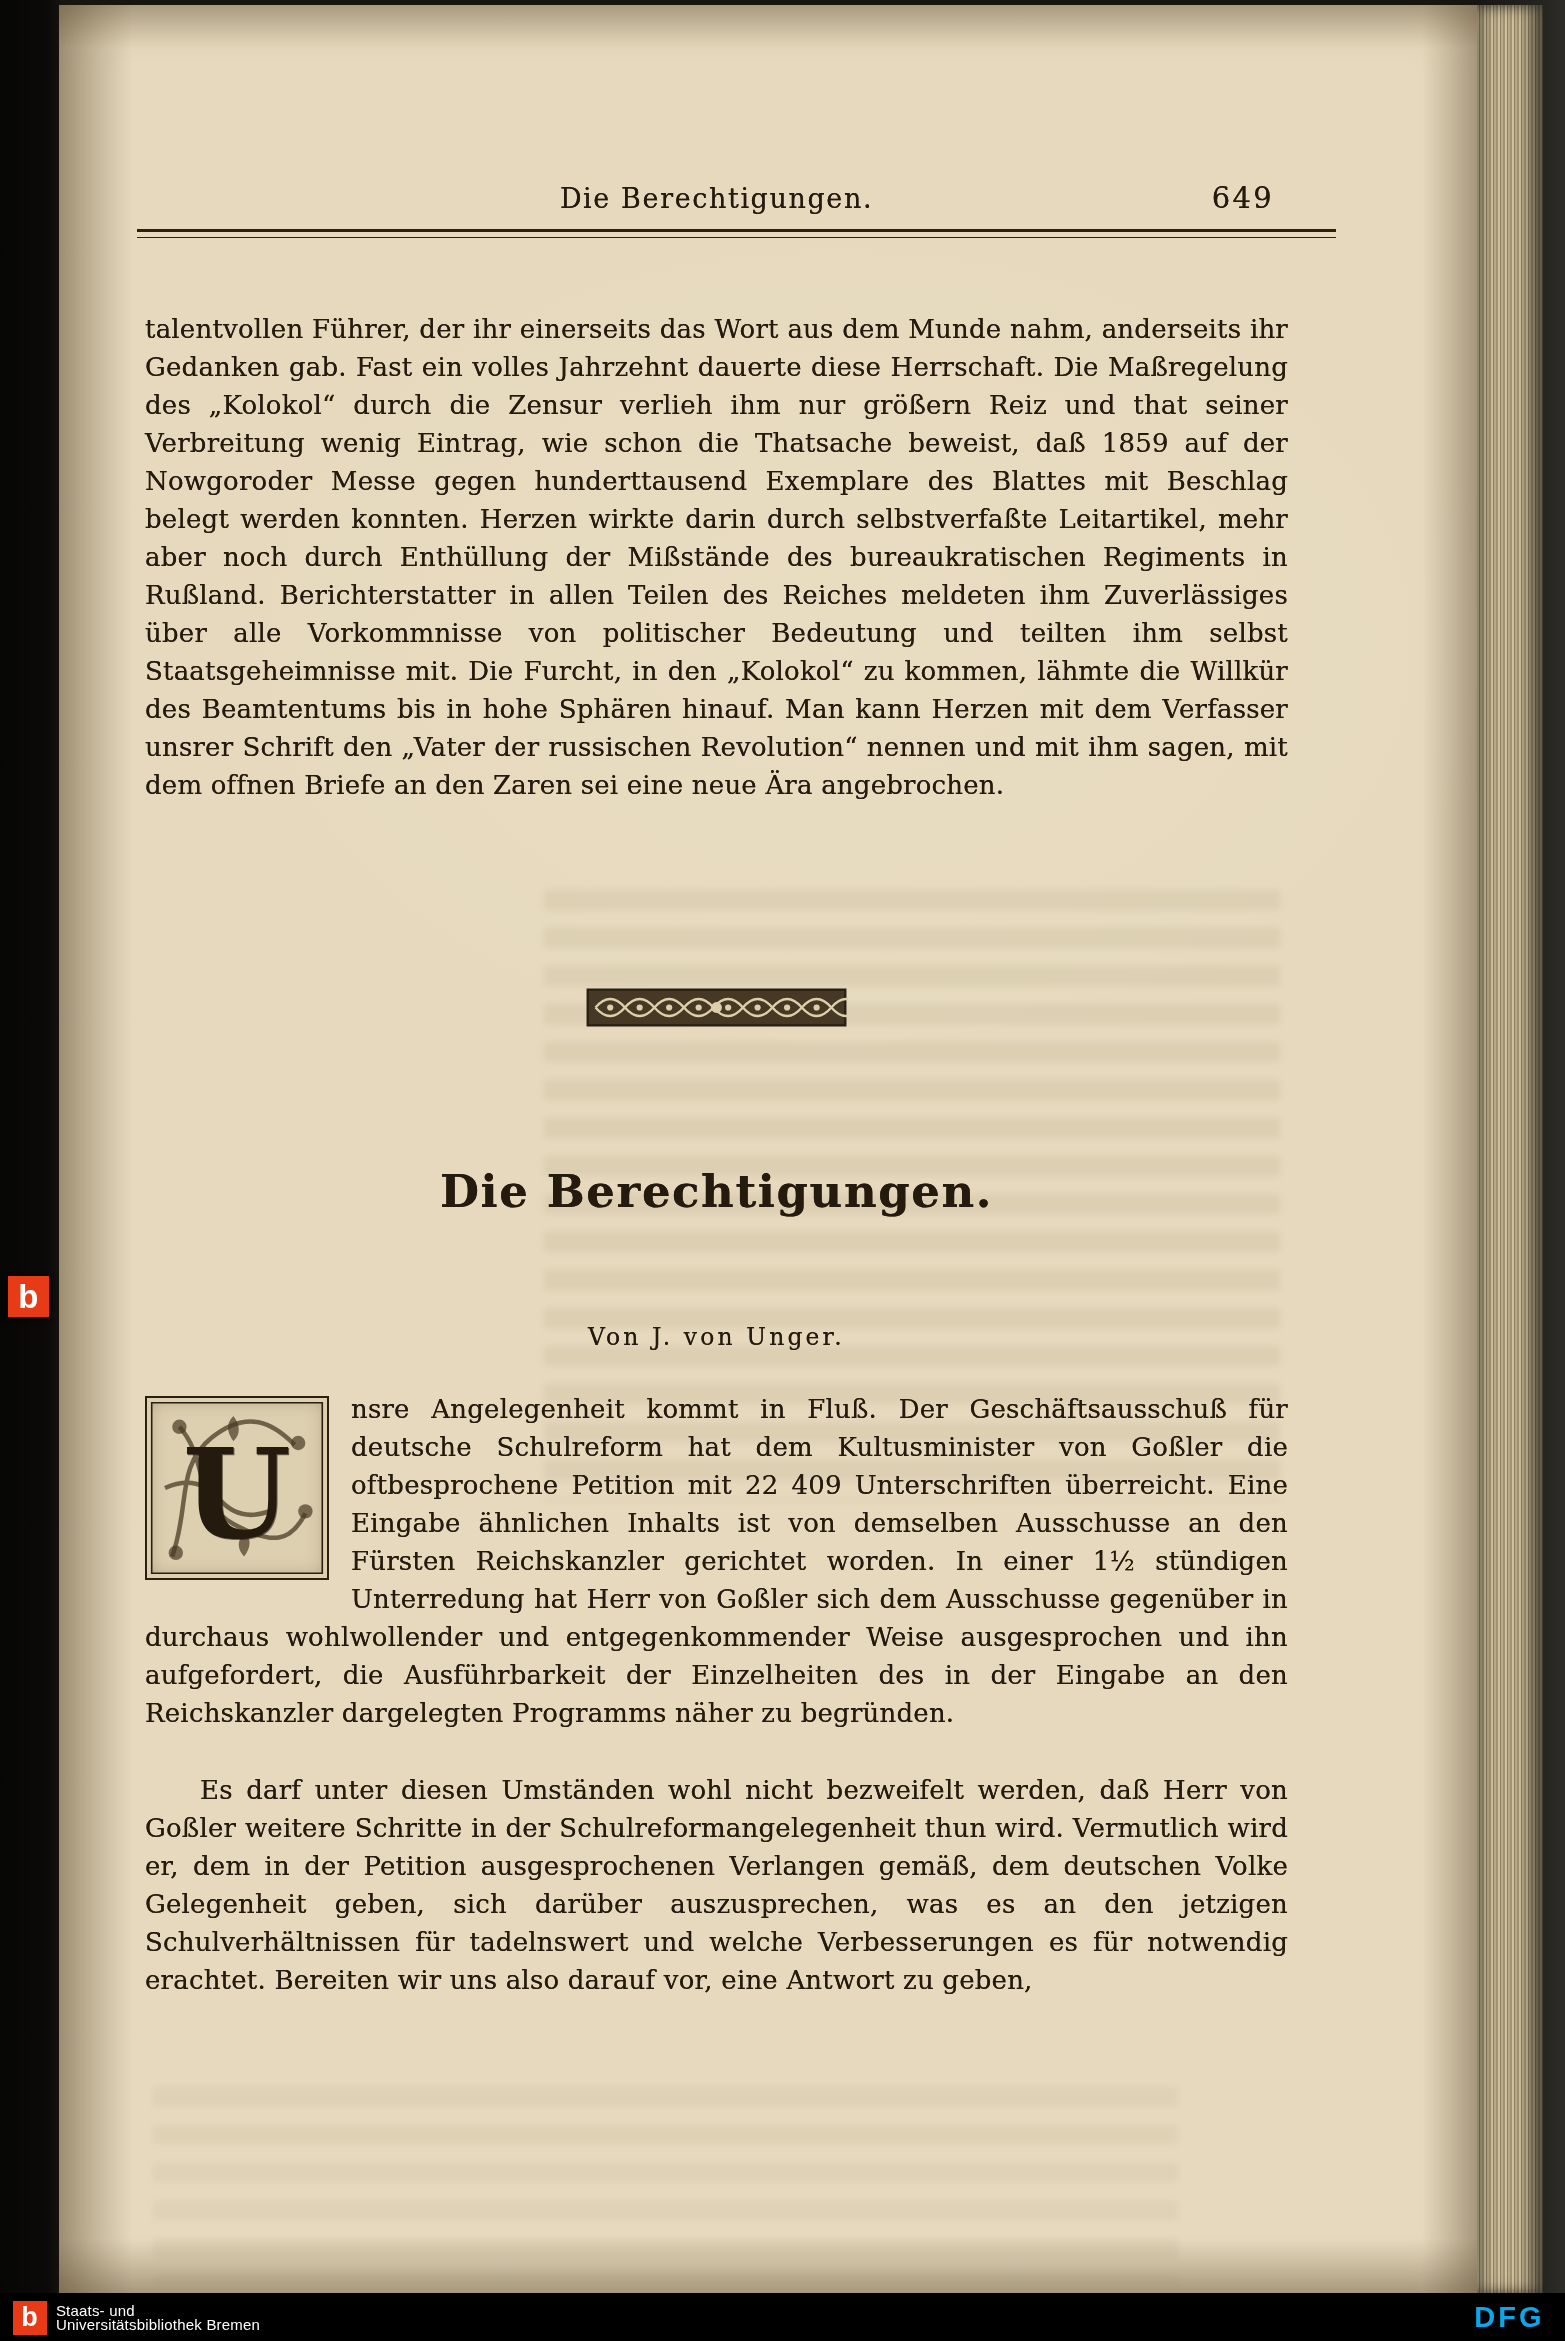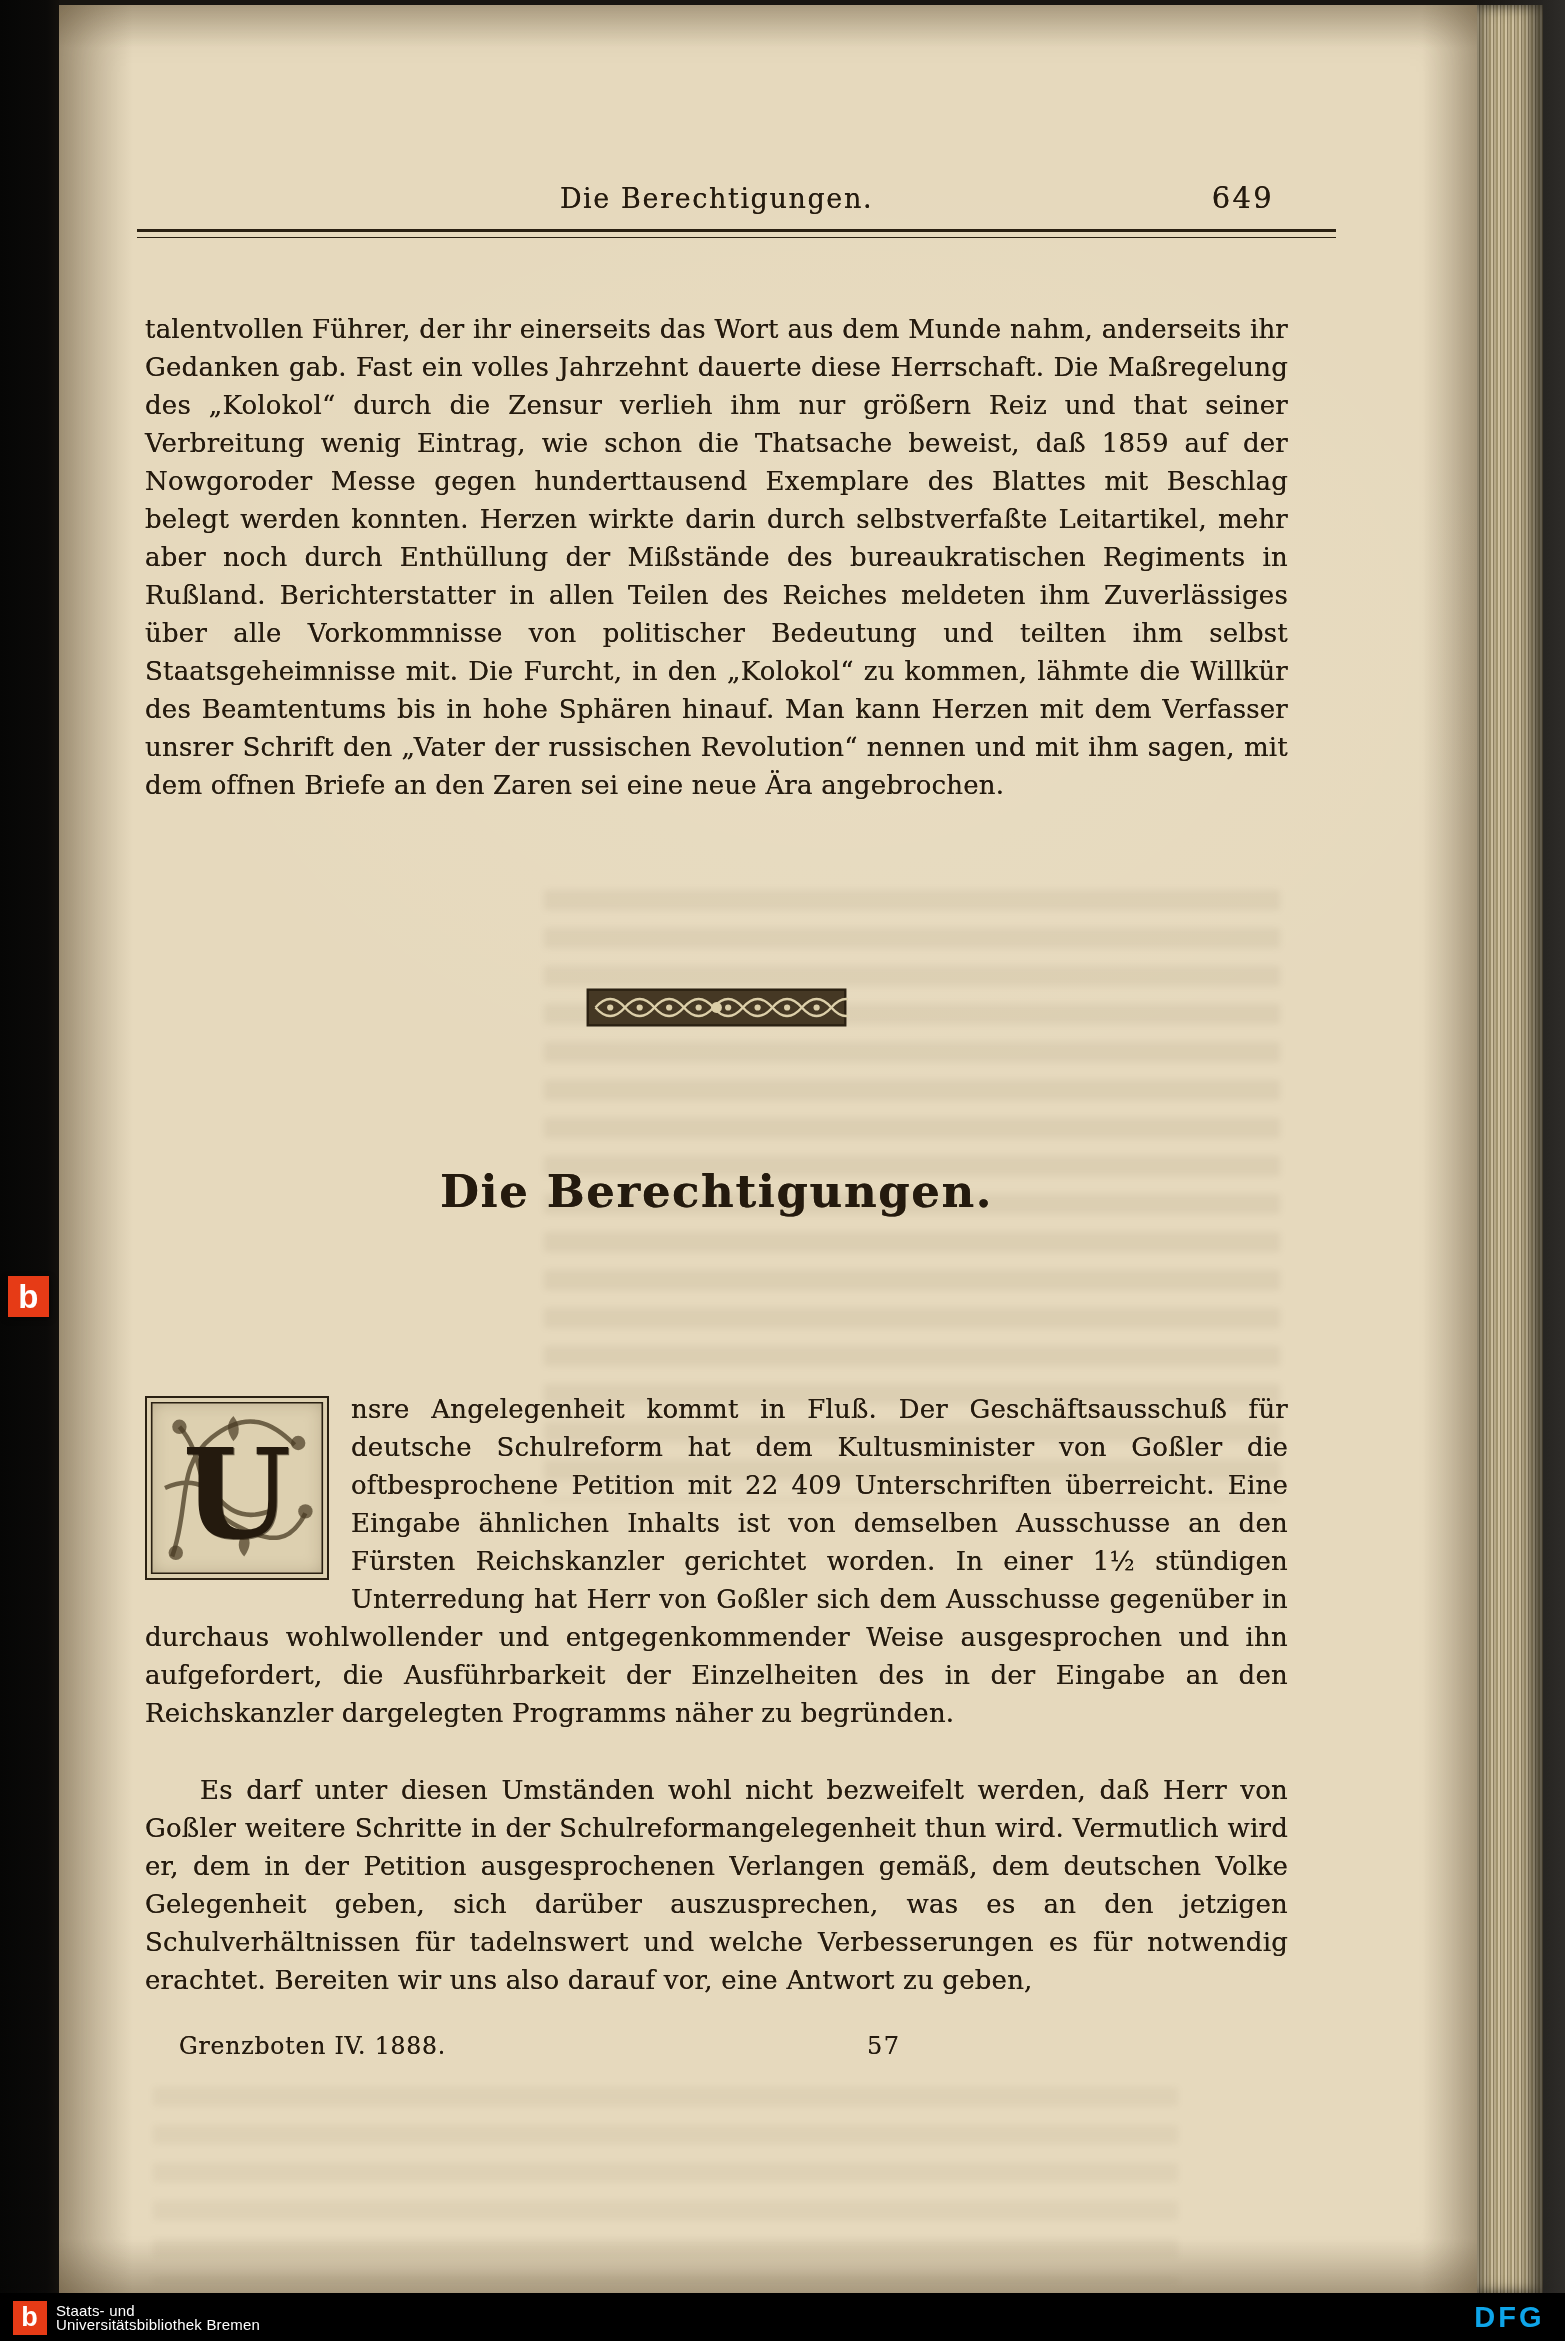--- a/index.html
+++ b/index.html
@@ -144,20 +144,21 @@
           <circle cx="259" cy="29" r="4"></circle>
             <circle cx="297" cy="29" r="4"></circle>
           <circle cx="168" cy="29" r="7"></circle>
         </g>
       </svg>
     </div>
 
     <h1 class="abs article-title ink" style="margin:0;">Die Berechtigungen.</h1>
 
 
+    <div class="abs article-byline ink">Von J. von Unger.</div>
 
     <p class="abs lede ink" style="margin:0;">
       <span class="initial">
         <svg viewBox="0 0 100 100" preserveAspectRatio="none" aria-hidden="true">
           <g fill="none" stroke="#4a3c24" stroke-width="2.5" opacity=".75">
             <path d="M14 88 C 24 60, 16 38, 36 22 S 70 14, 82 26"></path>
             <path d="M18 16 C 34 34, 26 58, 48 70 S 80 80, 88 64"></path>
             <path d="M10 50 q18 -8 30 6 q12 14 30 6"></path>
           </g>
           <g fill="#4a3c24" opacity=".7">
@@ -168,24 +169,20 @@
             <path d="M48 10 q6 8 0 14 q-6 -8 0 -14z"></path>
             <path d="M54 88 q6 -8 0 -14 q-6 8 0 14z"></path>
           </g>
         </svg>
         <span class="letter">U</span>
       </span><span>nsre Angelegenheit kommt in Fluß. Der Geschäftsausschuß für deutsche Schulreform hat dem Kultusminister von Goßler die oftbesprochene Petition mit 22 409 Unterschriften überreicht. Eine Eingabe ähnlichen Inhalts ist von demselben Ausschusse an den Fürsten Reichskanzler gerichtet worden. In einer 1½ stündigen Unterredung hat Herr von Goßler sich dem Ausschusse gegenüber in durchaus wohlwollender und entgegenkommender Weise ausgesprochen und ihn aufgefordert, die Ausführbarkeit der Einzelheiten des in der Eingabe an den Reichskanzler dargelegten Programms näher zu begründen.</span>
     </p>
 
     <p class="abs par2 ink" style="margin:0;">Es darf unter diesen Umständen wohl nicht bezweifelt werden, daß Herr von Goßler weitere Schritte in der Schulreformangelegenheit thun wird. Vermutlich wird er, dem in der Petition ausgesprochenen Verlangen gemäß, dem deutschen Volke Gelegenheit geben, sich darüber auszusprechen, was es an den jetzigen Schulverhältnissen für tadelnswert und welche Verbesserungen es für notwendig erachtet. Bereiten wir uns also darauf vor, eine Antwort zu geben,</p>
 
-    <div class="abs footer-row">
-      <span class="imprint ink">Grenzboten IV. 1888.</span>
-      <span class="sheet-number ink">57</span>
-    </div>
   </div>
 
   <div class="fore-edge"></div>
 
   <div class="side-mark">
     <span>b</span>
   </div>
 
   <div class="viewer-bar">
     <div class="bar-left">

